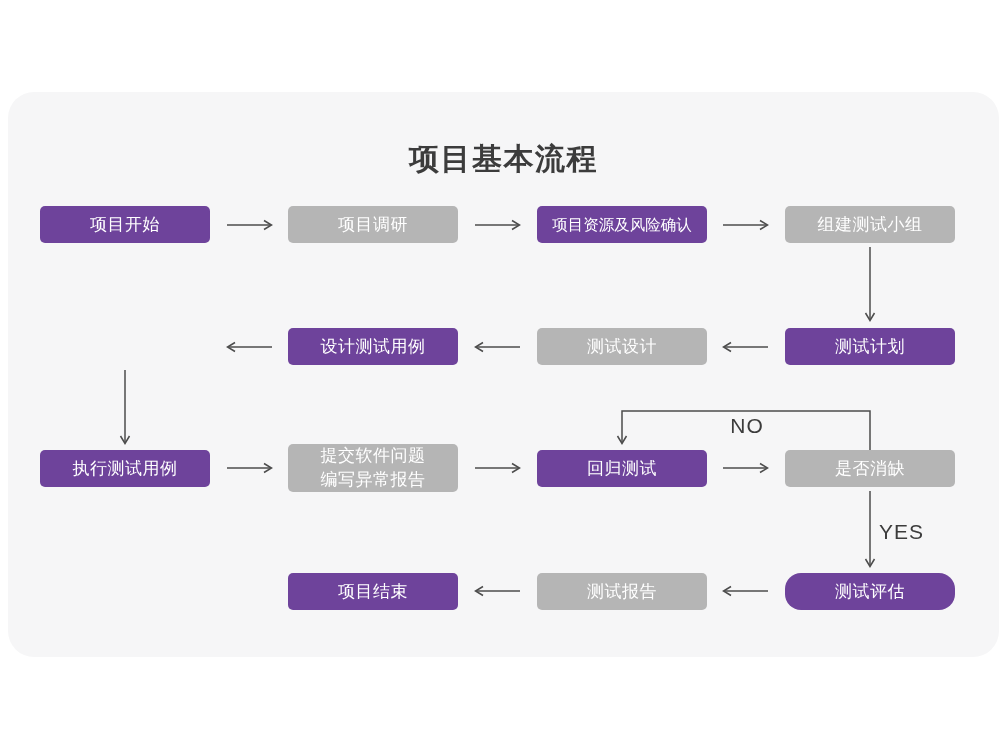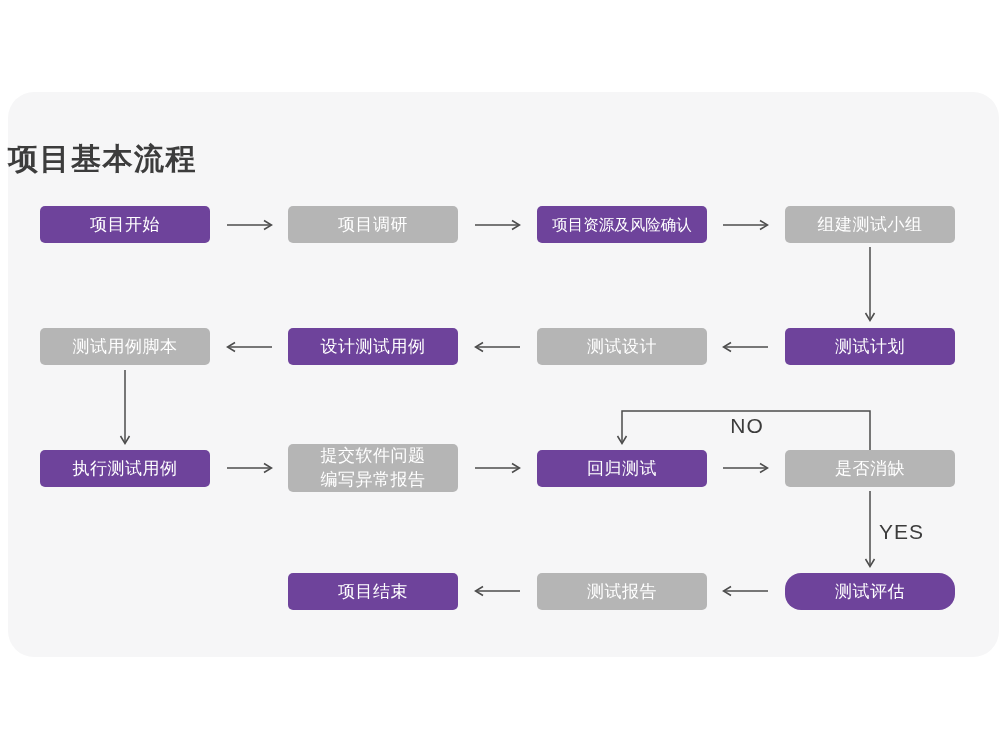--- a/index.html
+++ b/index.html
@@ -29,20 +29,21 @@
     width: 991px;
     height: 565px;
     background: var(--card-bg);
     border-radius: 26px;
   }
   .title {
     position: absolute;
     left: 8px;
     top: 139px;
     width: 991px;
+    text-align: center;
     font-size: 30px;
     font-weight: 600;
     letter-spacing: 1.5px;
     color: var(--heading-text);
   }
   .node {
     position: absolute;
     width: 170px;
     height: 37px;
     border-radius: 5px;
@@ -118,21 +119,20 @@
 
     <path d="M768,591 H724" marker-end="url(#chev)"></path>
     <path d="M520,591 H476" marker-end="url(#chev)"></path>
   </svg>
 
   <div class="node" style="left:40px;  top:206px;" data-color="purple">项目开始</div>
   <div class="node" style="left:288px; top:206px;" data-color="gray">项目调研</div>
   <div class="node tight" style="left:537px; top:206px;" data-color="purple">项目资源及风险确认</div>
   <div class="node" style="left:785px; top:206px;text-align:center;" data-color="gray">组建测试小组</div>
 
-  <div class="node" style="left:40px;  top:328px;" data-color="gray">测试用例脚本</div>
   <div class="node" style="left:288px; top:328px;" data-color="purple">设计测试用例</div>
   <div class="node" style="left:537px; top:328px;" data-color="gray">测试设计</div>
   <div class="node" style="left:785px; top:328px;" data-color="purple">测试计划</div>
 
   <div class="node" style="left:40px;  top:450px;" data-color="purple">执行测试用例</div>
   <div class="node tall" style="left:288px; top:444px;" data-color="gray">提交软件问题
 编写异常报告</div>
   <div class="node" style="left:537px; top:450px;" data-color="purple">回归测试</div>
   <div class="node" style="left:785px; top:450px;" data-color="gray">是否消缺</div>
 

